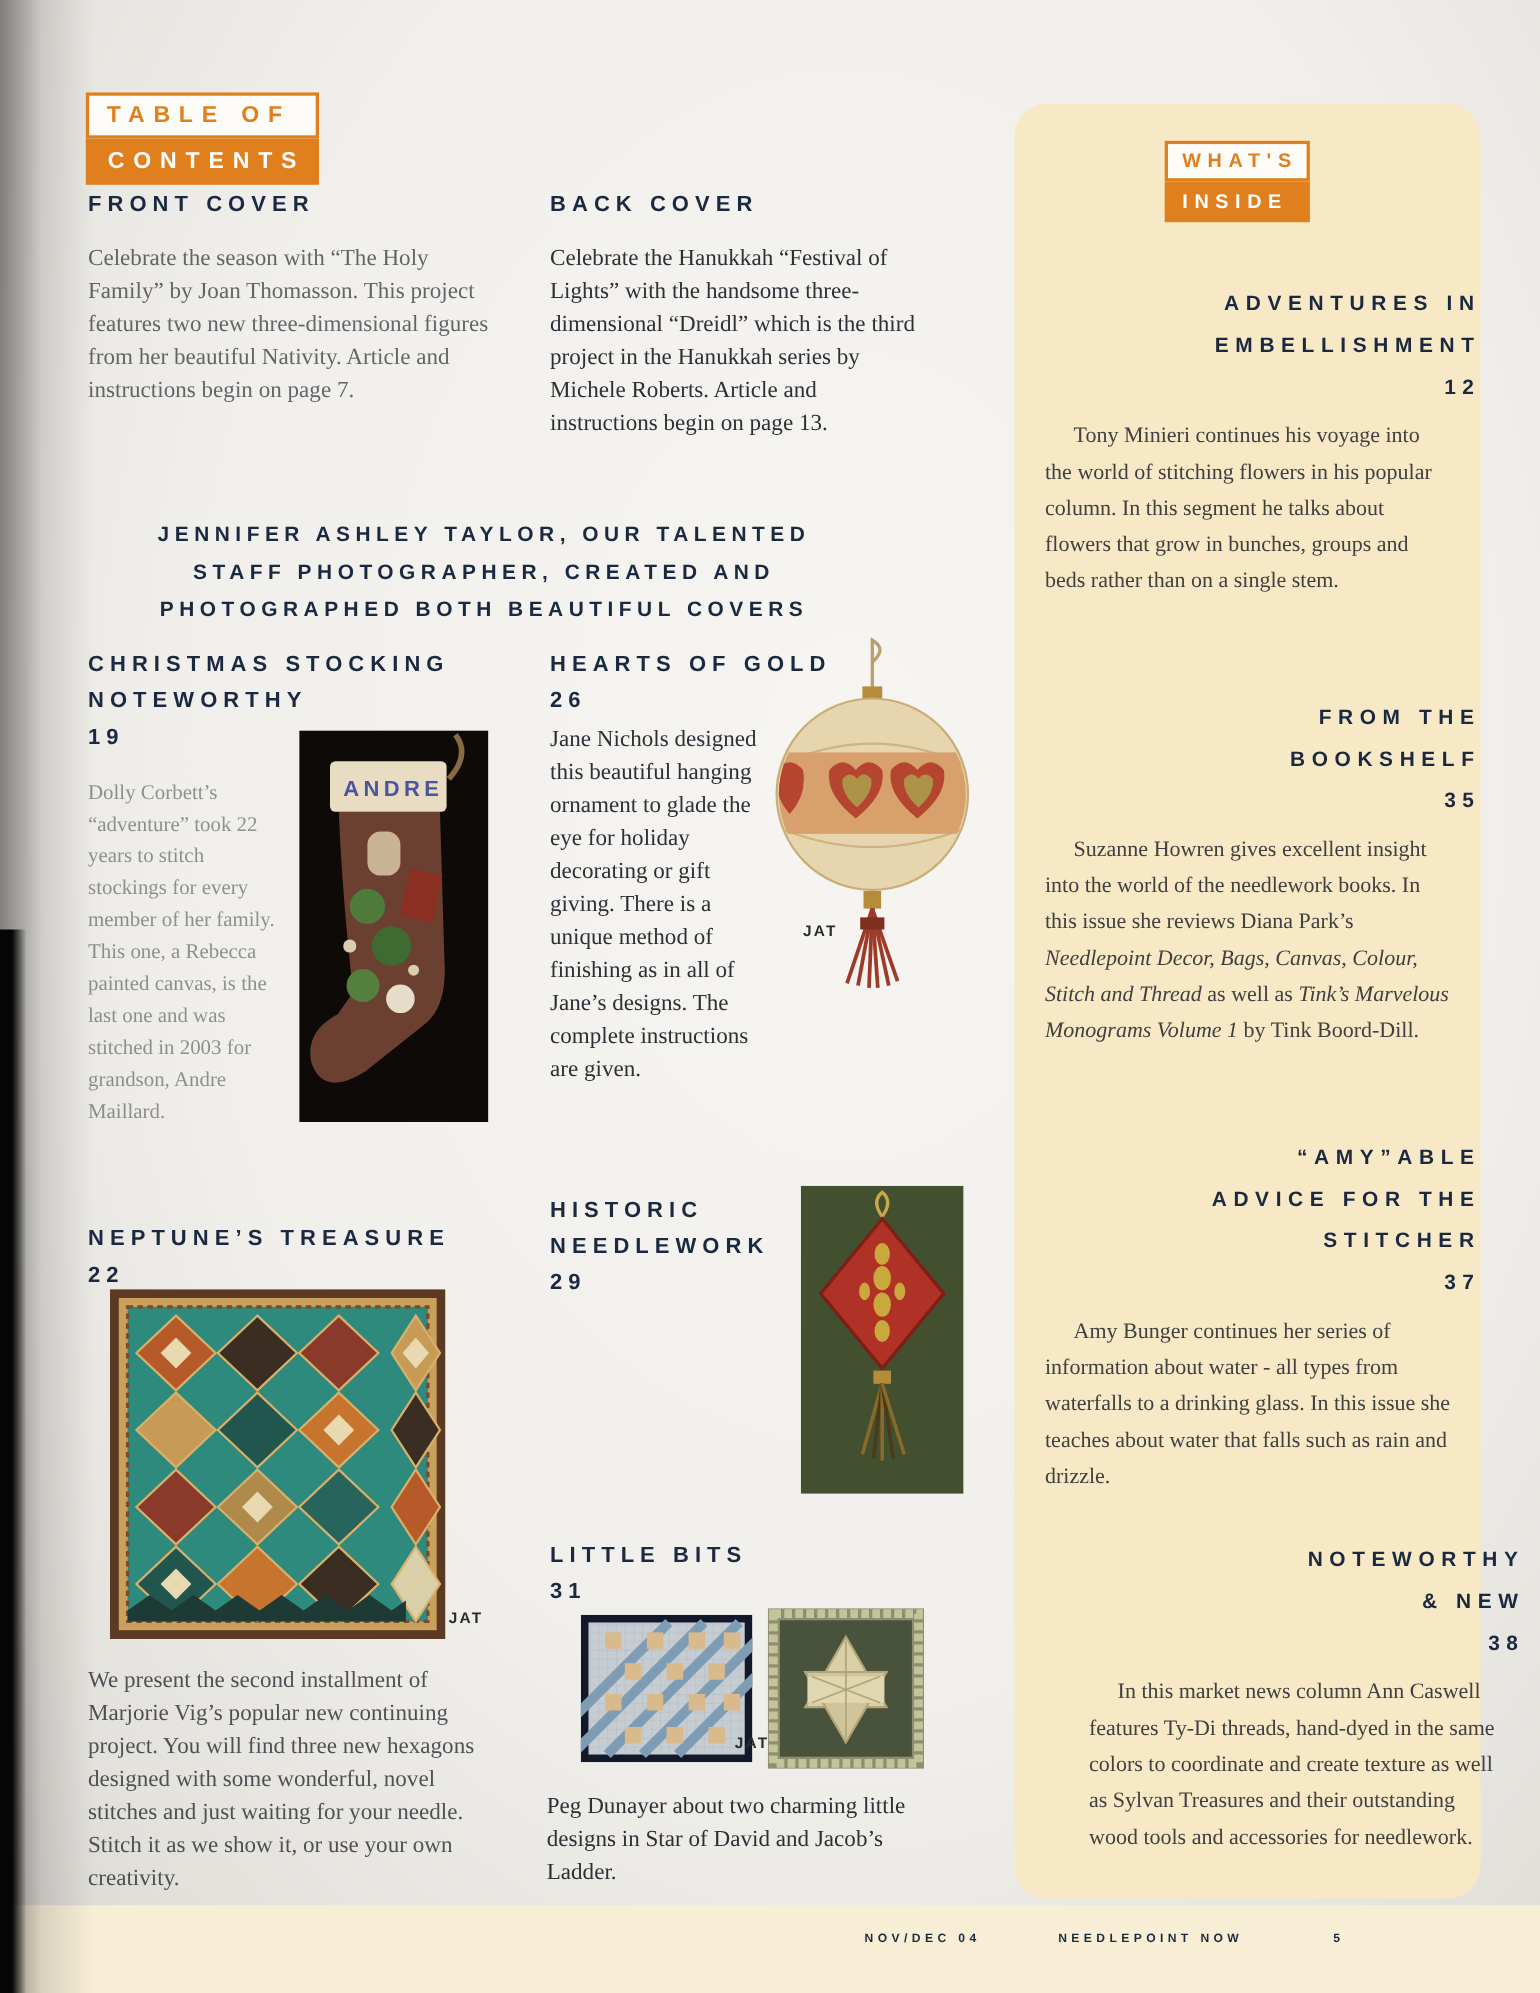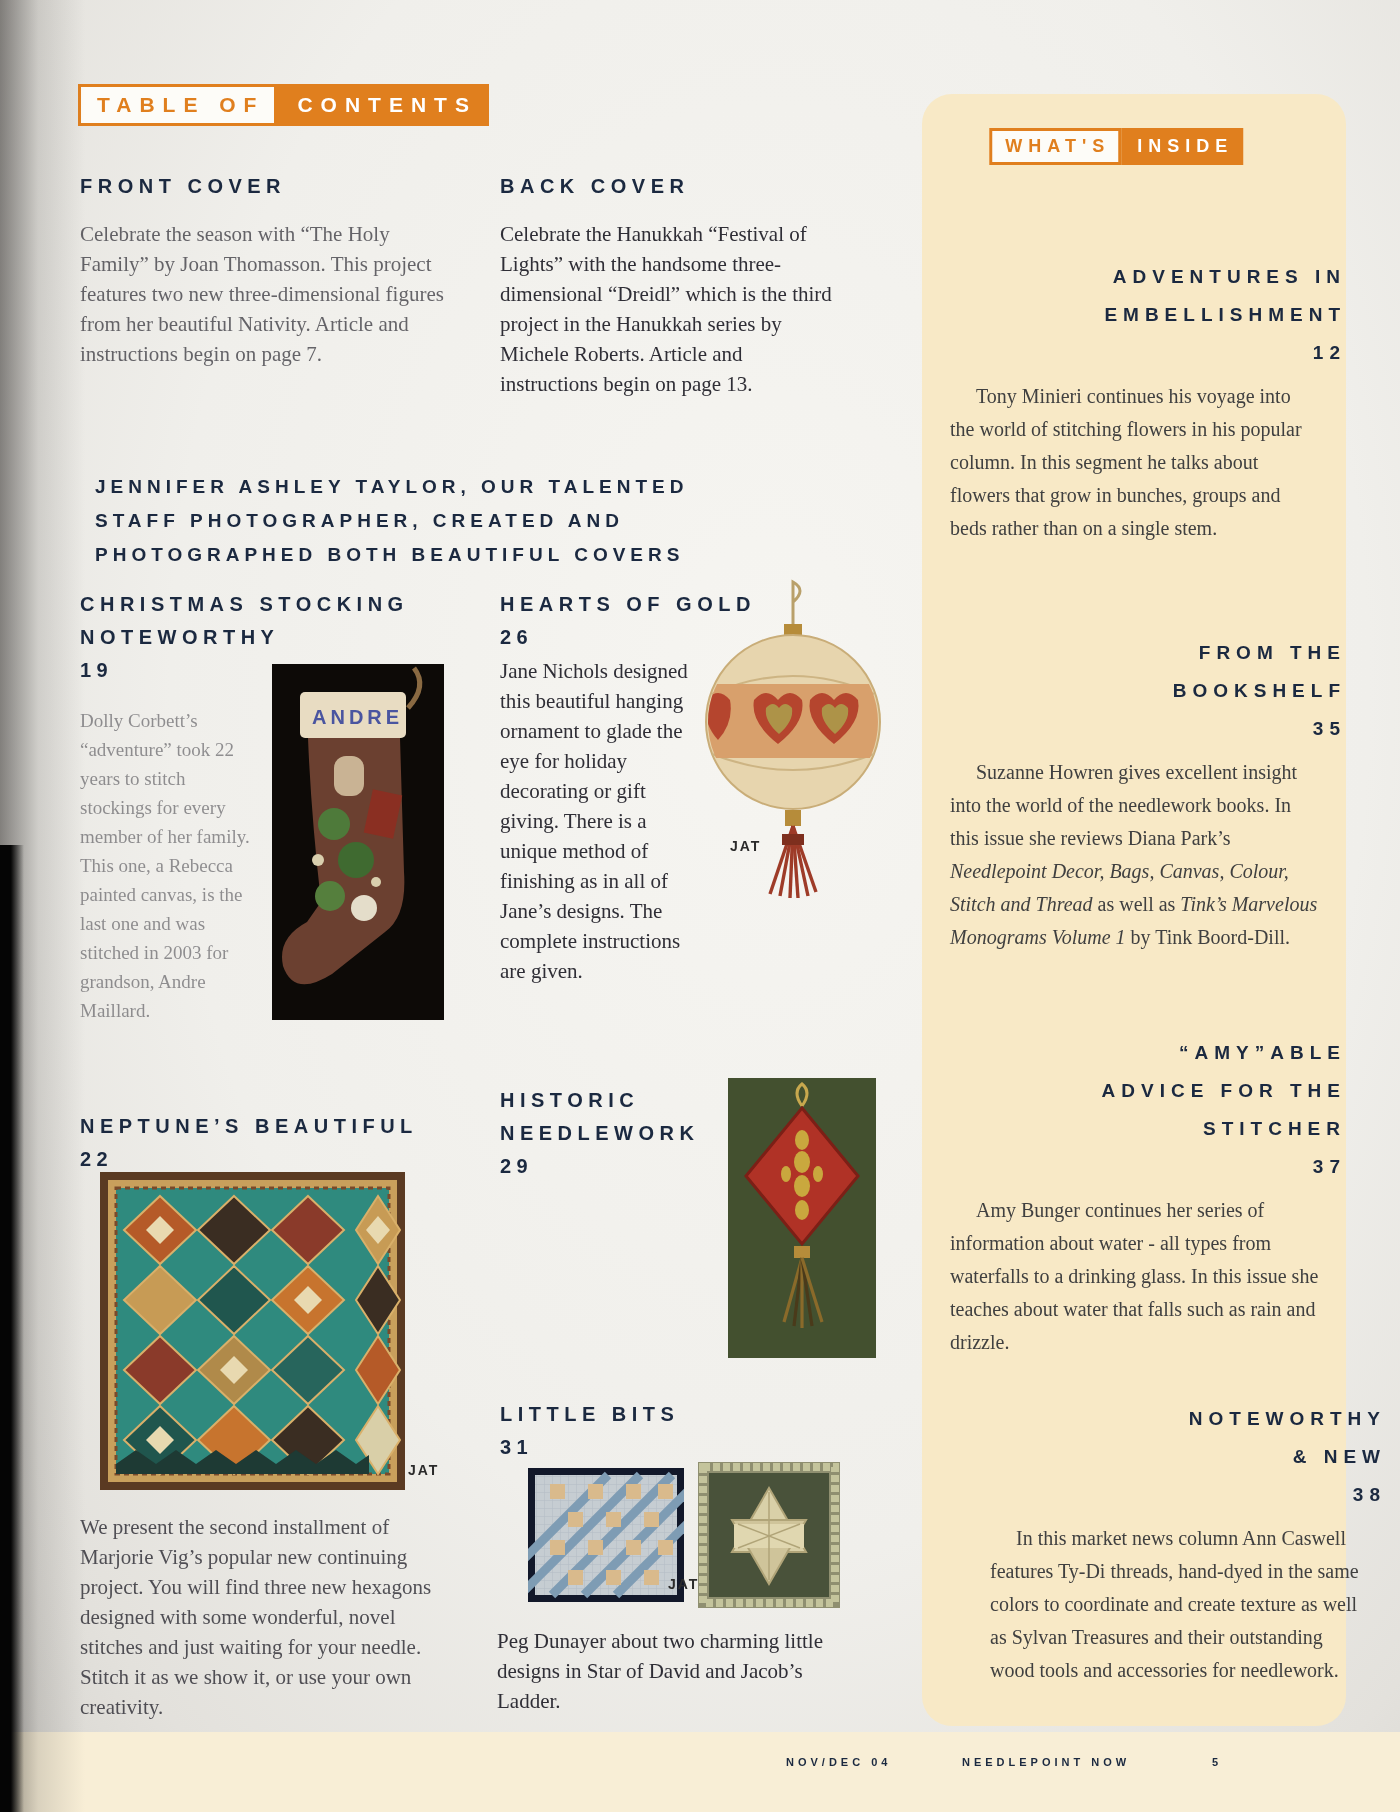--- a/index.html
+++ b/index.html
@@ -10,32 +10,32 @@
   }
   .abs{position:absolute;}
   
   .gutter{left:0;top:0;width:85px;height:1812px;
     background:linear-gradient(90deg,rgba(45,42,40,.55),rgba(110,108,104,.22) 45%,rgba(0,0,0,0) 100%);}
   .gutter-black{left:0;top:845px;width:24px;height:967px;
     background:linear-gradient(90deg,#050505 45%,rgba(5,5,5,0));}
   .bottom-strip{left:0;top:1732px;width:1400px;height:80px;background:#f8eed6;}
 
   
-  .tagbox{display:inline-flex;align-items:stretch;font-family:"Liberation Sans",sans-serif;font-weight:700;}
+  .tagbox{display:inline-flex;align-items:stretch;font-family:"Liberation Sans",sans-serif;font-weight:700;flex-direction:column;}
   .tag-left{background:#fdfcf8;border:3px solid #e07f1e;color:#e07f1e;display:flex;align-items:center;}
   .tag-right{background:#e07f1e;color:#ffffff;display:flex;align-items:center;}
   .masthead{left:78px;top:84px;font-size:21px;letter-spacing:8px;}
   .masthead .tag-left{padding:6px 10px 6px 16px;}
   .masthead .tag-right{padding:9px 12px 9px 20px;}
 
   .sans-head{font-family:"Liberation Sans",sans-serif;font-weight:700;color:#1b2940;}
   .article-title{font-size:20px;line-height:33px;letter-spacing:5.5px;}
   .serif-body{font-size:21px;line-height:30px;}
 
-  .banner{left:95px;top:470px;width:690px;
+  .banner{left:95px;top:470px;width:690px;text-align:center;
     font-family:"Liberation Sans",sans-serif;font-weight:700;color:#1b2940;
     font-size:19px;line-height:34px;letter-spacing:5px;}
 
   .credit{font-family:"Liberation Sans",sans-serif;font-weight:700;font-size:14px;letter-spacing:2px;color:#2b2b2b;}
 
   
   .sidebar{left:922px;top:94px;width:424px;height:1632px;background:#f8e9c6;border-radius:30px;}
   .badge{position:absolute;left:50%;top:34px;transform:translateX(-57%);font-size:18px;letter-spacing:6px;}
   .badge .tag-left{padding:5px 8px 5px 13px;}
   .badge .tag-right{padding:8px 10px 8px 16px;}
@@ -131,21 +131,21 @@
       <line x1="93" y1="254" x2="90" y2="326"></line>
         <line x1="93" y1="254" x2="98" y2="326"></line>
       <line x1="93" y1="254" x2="108" y2="324"></line>
         <line x1="93" y1="254" x2="116" y2="320"></line>
     </g>
     <rect x="82" y="262" width="22" height="11" fill="#7e2f1e"></rect>
   </svg>
   <div class="abs credit" style="left:730px;top:838px;">JAT</div>
 
   <div class="abs sans-head article-title" style="left:80px;top:1110px;width:400px;">
-    <span>NEPTUNE’S BEAUTIFUL</span><br>
+    <span>NEPTUNE’S TREASURE</span><br>
     <span>22</span>
   </div>
 
   <svg class="abs" style="left:100px;top:1172px;" width="305" height="318" viewBox="0 0 305 318">
     <rect width="305" height="318" fill="#5a3a22"></rect>
     <rect x="8" y="8" width="289" height="302" fill="#c9a05c"></rect>
     <rect x="16" y="16" width="273" height="286" fill="#2f8a7e"></rect>
     <rect x="16" y="16" width="273" height="286" fill="none" stroke="#7a4a2a" stroke-width="3" stroke-dasharray="5 4"></rect>
     <g stroke="#d9b06a" stroke-width="2">
       <polygon points="60,24 96,58 60,92 24,58" fill="#b55a28"></polygon>

